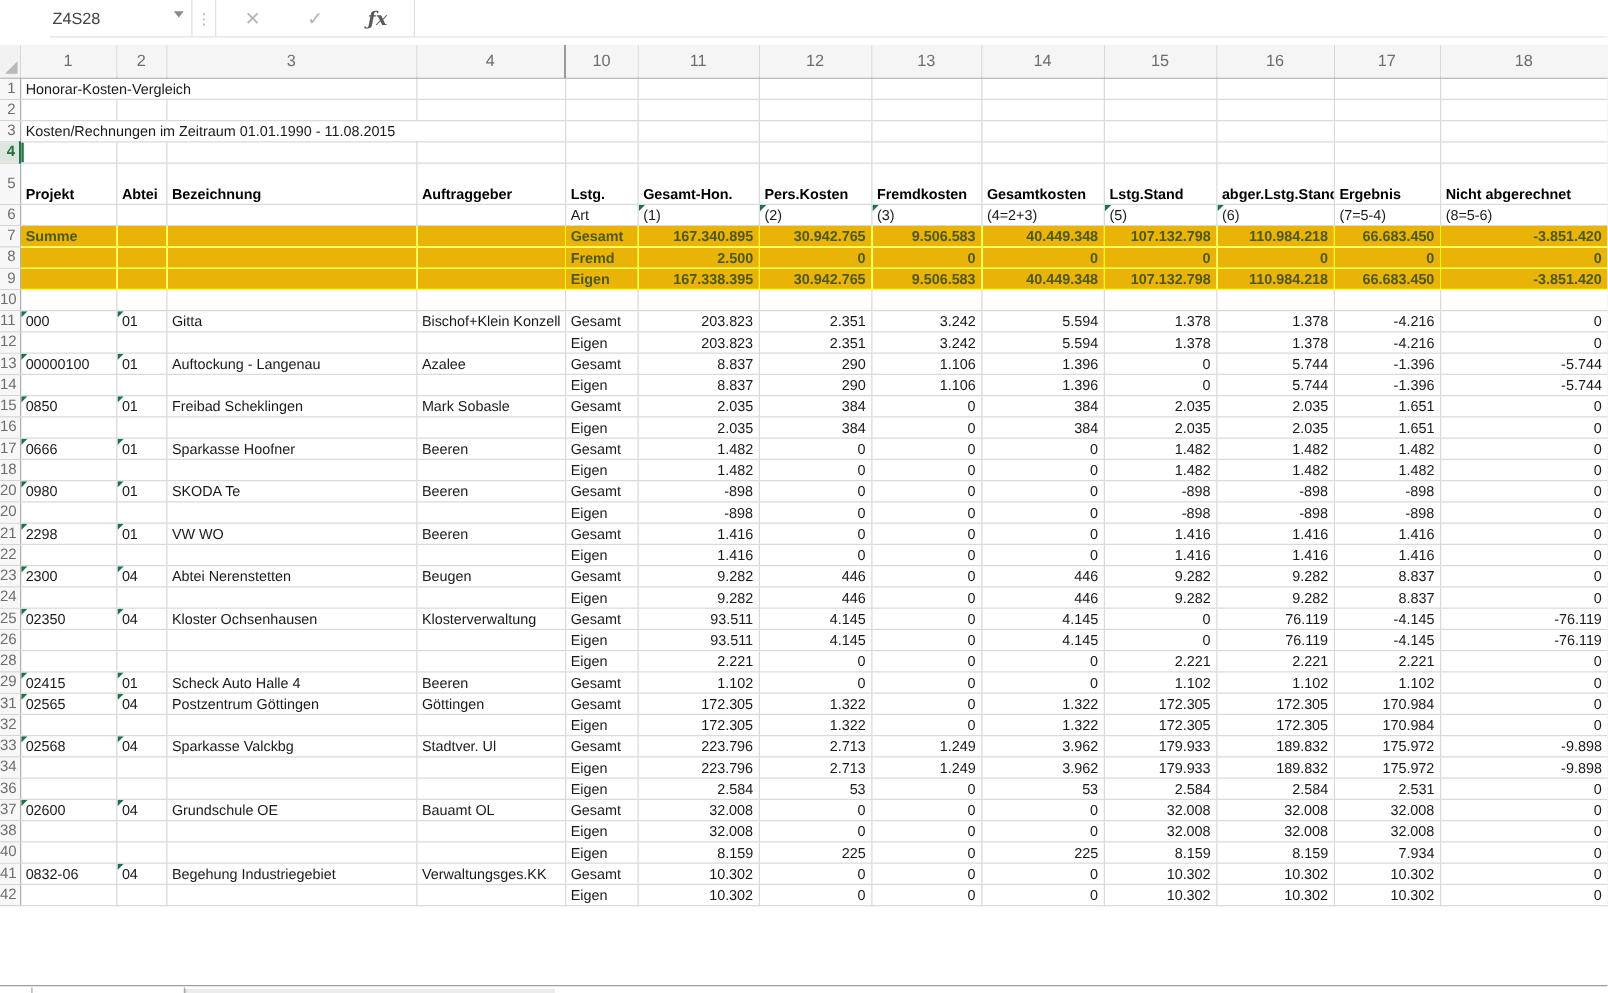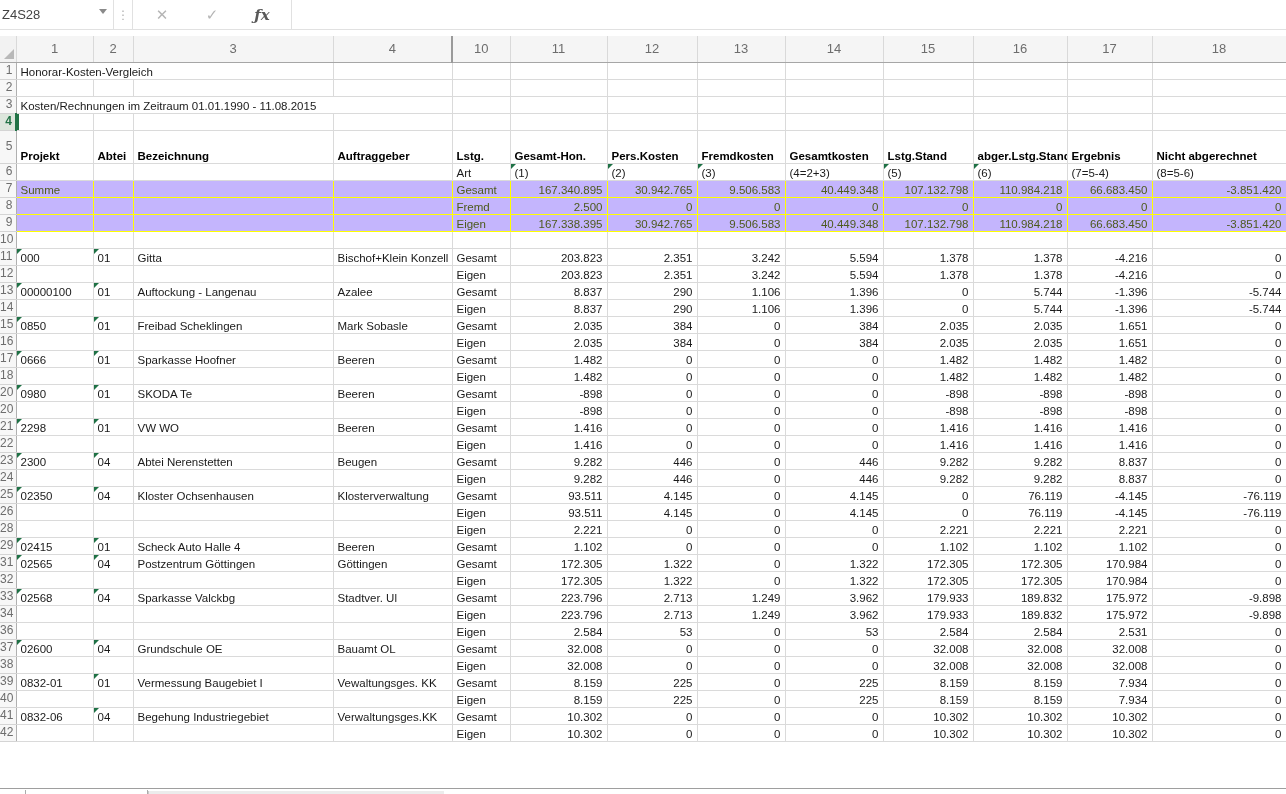--- a/index.html
+++ b/index.html
@@ -5,21 +5,21 @@
   * { box-sizing: border-box; margin: 0; padding: 0; }
   html, body {
     width: 1286px; height: 794px; overflow: hidden;
     background: #fff;
     font-family: "Liberation Sans", sans-serif;
     color: #1a1a1a;
   }
   
   .formula-bar {
     display: flex; align-items: stretch;
-    height: 30px; border-bottom: 1px solid #e1e1e1; background: #fff;
+    height: 30px; border-bottom: 1px solid #e1e1e1; background: #fff; margin-left: 40px;
   }
   .name-box {
     width: 113px; display: flex; align-items: center;
     padding-left: 2px; position: relative; cursor: pointer;
   }
   .name-box .nb-val { font-size: 13px; color: #444; }
   .name-box .caret {
     position: absolute; right: 6px; top: 9px;
     width: 0; height: 0;
     border-left: 4px solid transparent; border-right: 4px solid transparent;
@@ -75,21 +75,21 @@
   }
   .grid td.rh .rn { display: inline-block; }
   .grid td.rh.sel {
     background: #dce6dc; color: #217346; font-weight: bold;
     border-right: 2px solid #217346;
   }
   .grid td.txt { padding-left: 4px; text-align: left; }
   .grid td.num { padding-right: 4px; text-align: right; }
   .grid td.hdr { font-weight: bold; color: #000; }
   .grid td.sum {
-    background: #c4b5fd; color: #4d5a1d; font-weight: normal;
+    background: #eab308; color: #4d5a1d; font-weight: bold;
     border-right-color: #ffff00; border-bottom-color: #ffff00;
   }
   .tri {
     position: absolute; left: 0; top: 0; width: 0; height: 0;
     border-top: 5px solid #1e7145; border-right: 5px solid transparent;
   }
   .cursorline {
     position: absolute; left: 0; top: 0; width: 2px; height: 16px;
     background: #217346;
   }
@@ -718,36 +718,20 @@
             <td class="c num">32.008</td>
             <td class="c num">0</td>
             <td class="c num">0</td>
             <td class="c num">0</td>
             <td class="c num">32.008</td>
             <td class="c num">32.008</td>
             <td class="c num">32.008</td>
             <td class="c num">0</td>
           </tr>
           <tr style="height:17px">
-            <td class="rh"><span class="rn">39</span></td>
-            <td class="c txt">0832-01</td>
-            <td class="c txt"><span class="tri"></span>01</td>
-            <td class="c txt">Vermessung Baugebiet I</td>
-            <td class="c txt">Vewaltungsges. KK</td>
-            <td class="c txt">Gesamt</td>
-            <td class="c num">8.159</td>
-            <td class="c num">225</td>
-            <td class="c num">0</td>
-            <td class="c num">225</td>
-            <td class="c num">8.159</td>
-            <td class="c num">8.159</td>
-            <td class="c num">7.934</td>
-            <td class="c num">0</td>
-          </tr>
-          <tr style="height:17px">
             <td class="rh"><span class="rn">40</span></td>
             <td class="c"></td>
             <td class="c"></td>
             <td class="c"></td>
             <td class="c"></td>
             <td class="c txt">Eigen</td>
             <td class="c num">8.159</td>
             <td class="c num">225</td>
             <td class="c num">0</td>
             <td class="c num">225</td>

